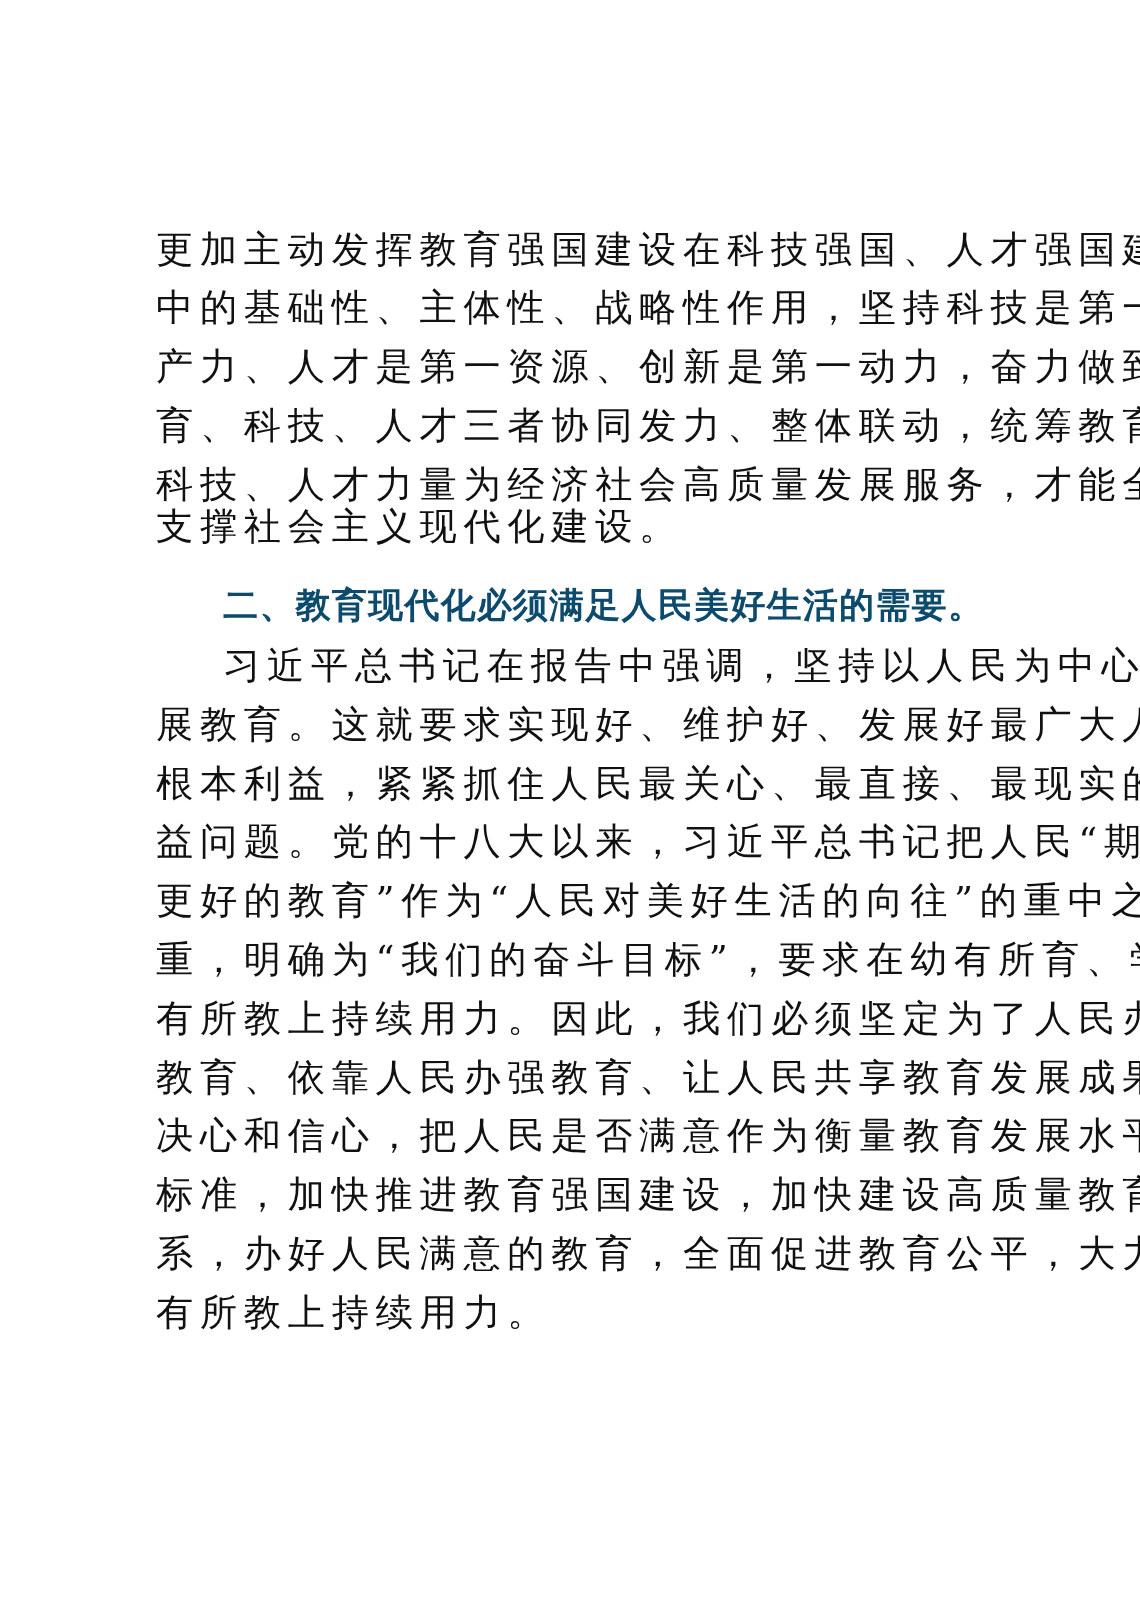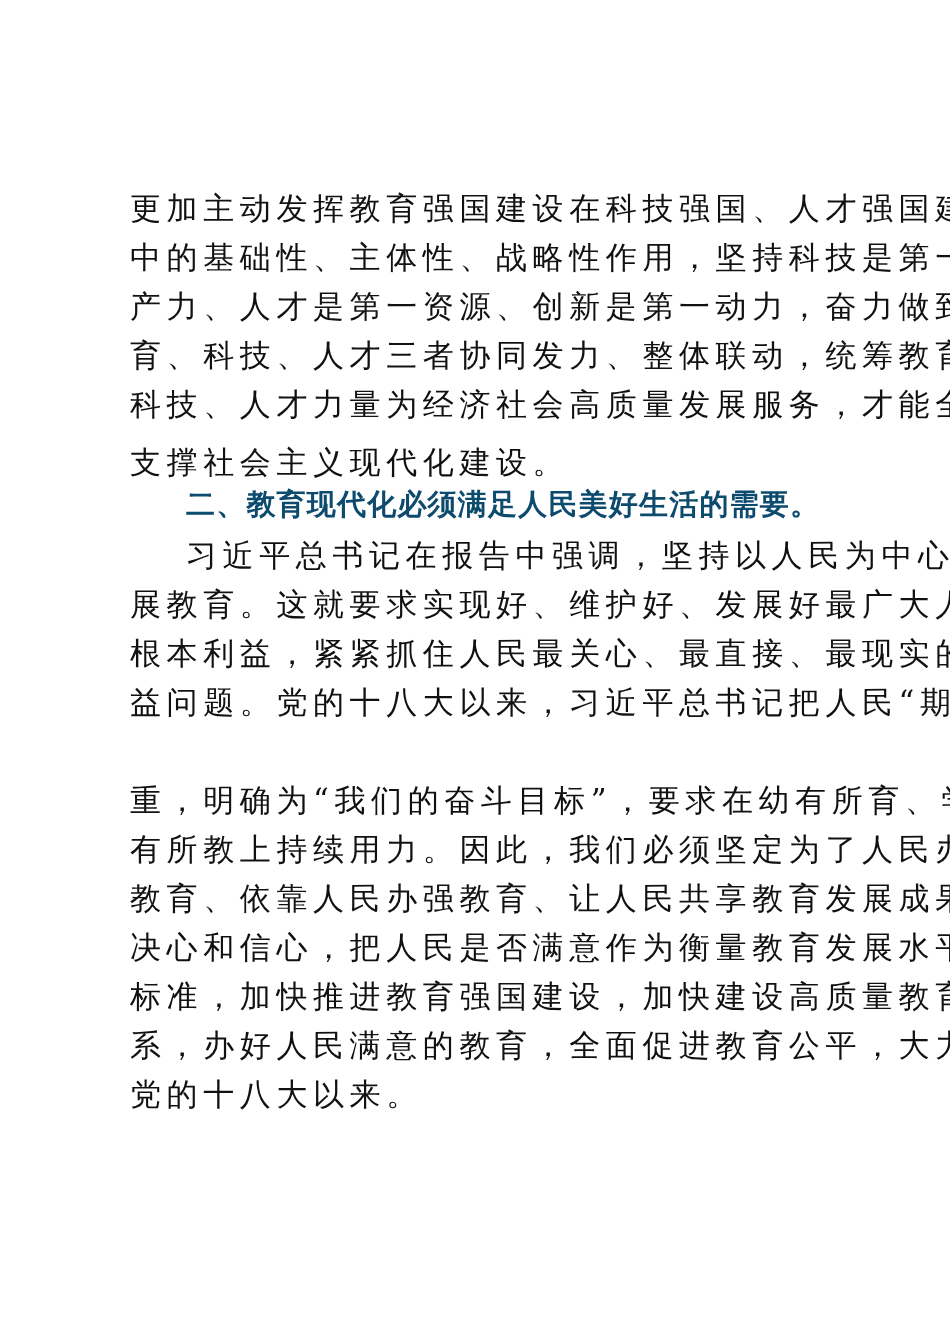--- a/index.html
+++ b/index.html
@@ -52,30 +52,31 @@
 </head>
 <body>
 
 <div class="page">
 
   <div class="line" style="top:188px">更加主动发挥教育强国建设在科技强国、人才强国建设</div>
   <div class="line" style="top:237px">中的基础性、主体性、战略性作用，坚持科技是第一生</div>
   <div class="line" style="top:286px">产力、人才是第一资源、创新是第一动力，奋力做到教</div>
   <div class="line" style="top:335px">育、科技、人才三者协同发力、整体联动，统筹教育、</div>
   <div class="line" style="top:384px">科技、人才力量为经济社会高质量发展服务，才能全面</div>
-  <div class="line" style="top:442px">支撑社会主义现代化建设。</div>
+  <div class="line" style="top:419px">支撑社会主义现代化建设。</div>
 
   <div class="heading" style="top:484px">二、教育现代化必须满足人民美好生活的需要。</div>
 
   <div class="line indent" style="top:535px">习近平总书记在报告中强调，坚持以人民为中心发</div>
   <div class="line" style="top:584px">展教育。这就要求实现好、维护好、发展好最广大人民</div>
   <div class="line" style="top:633px">根本利益，紧紧抓住人民最关心、最直接、最现实的利</div>
   <div class="line" style="top:682px">益问题。党的十八大以来，习近平总书记把人民“期盼</div>
+  <div class="line" style="top:731px">更好的教育”作为“人民对美好生活的向往”的重中之</div>
   <div class="line" style="top:780px">重，明确为“我们的奋斗目标”，要求在幼有所育、学</div>
   <div class="line" style="top:829px">有所教上持续用力。因此，我们必须坚定为了人民办好</div>
   <div class="line" style="top:878px">教育、依靠人民办强教育、让人民共享教育发展成果的</div>
   <div class="line" style="top:927px">决心和信心，把人民是否满意作为衡量教育发展水平的</div>
   <div class="line" style="top:976px">标准，加快推进教育强国建设，加快建设高质量教育体</div>
   <div class="line" style="top:1025px">系，办好人民满意的教育，全面促进教育公平，大力造</div>
-  <div class="line" style="top:1074px">党的十八大以来。</div>
+  <div class="line" style="top:1074px">有所教上持续用力。</div>
 
 
 </div>
 
 </body></html>

